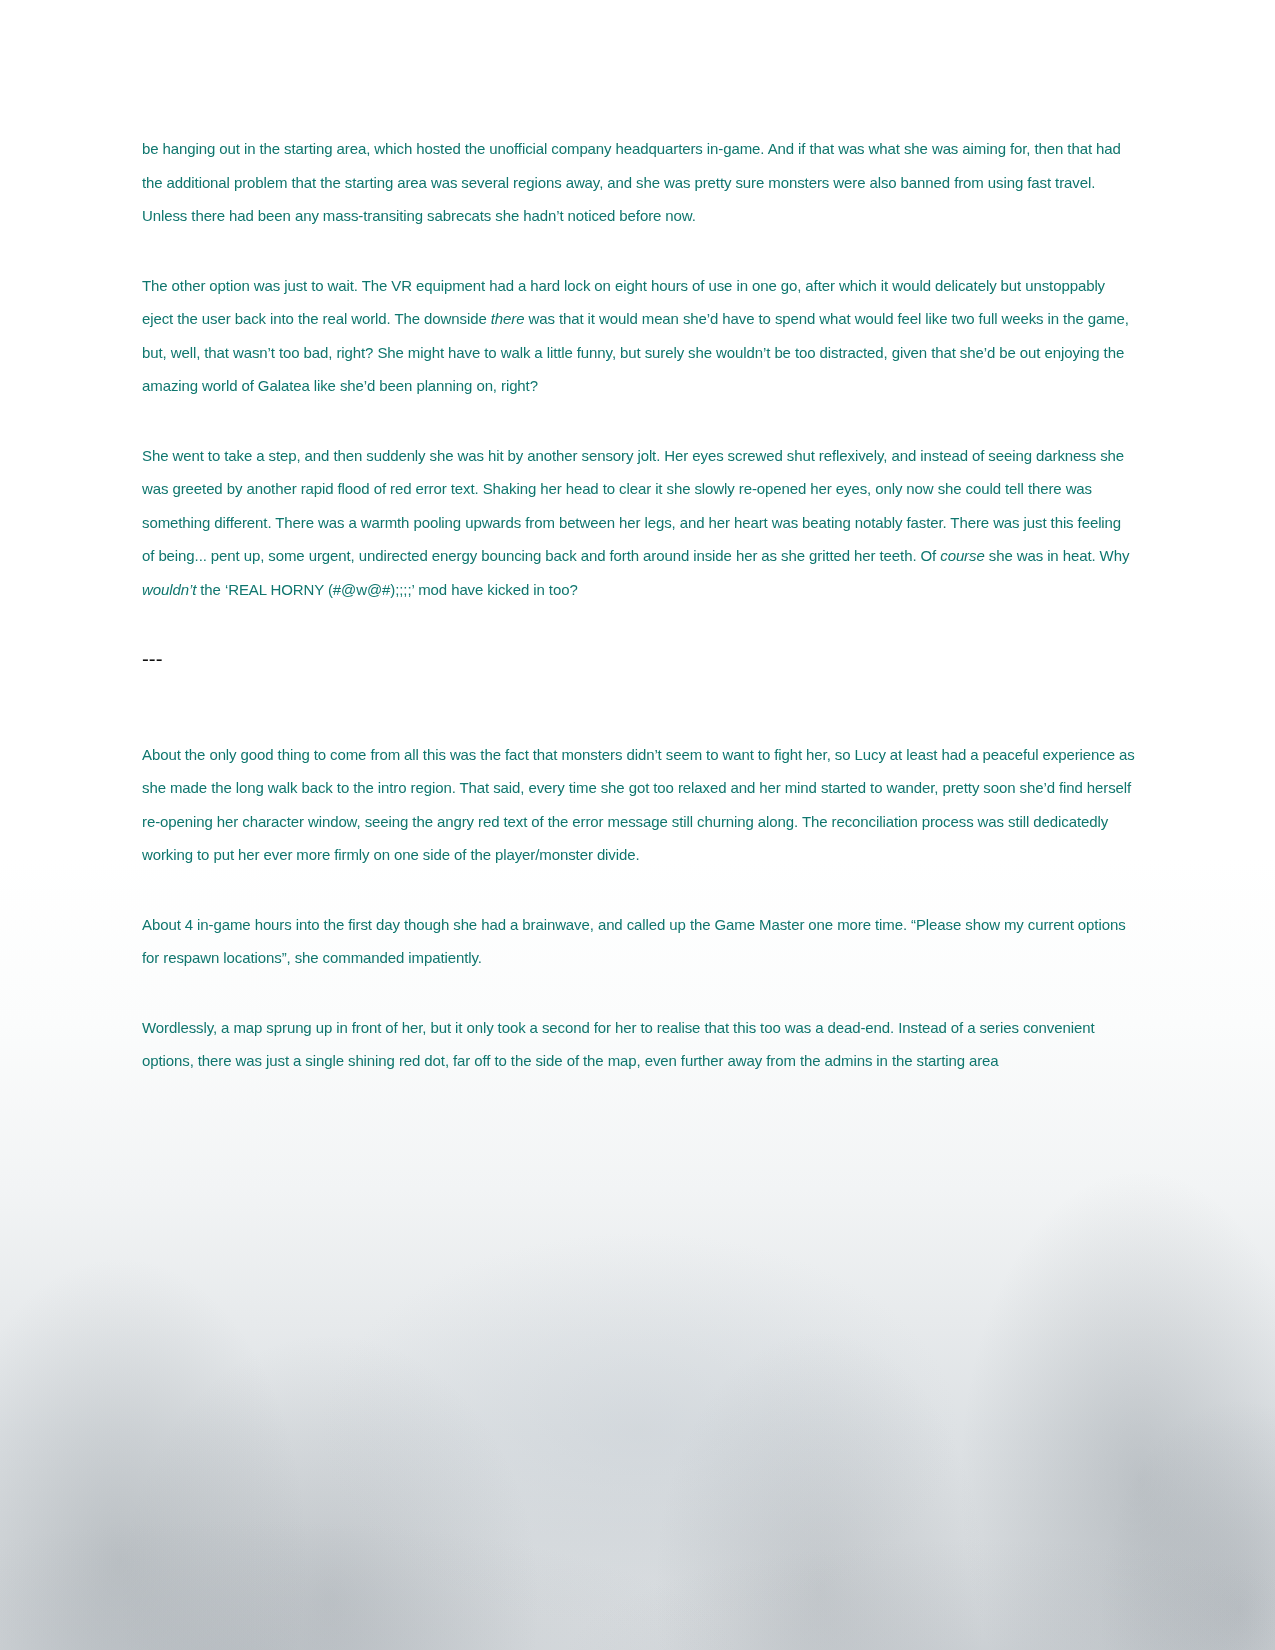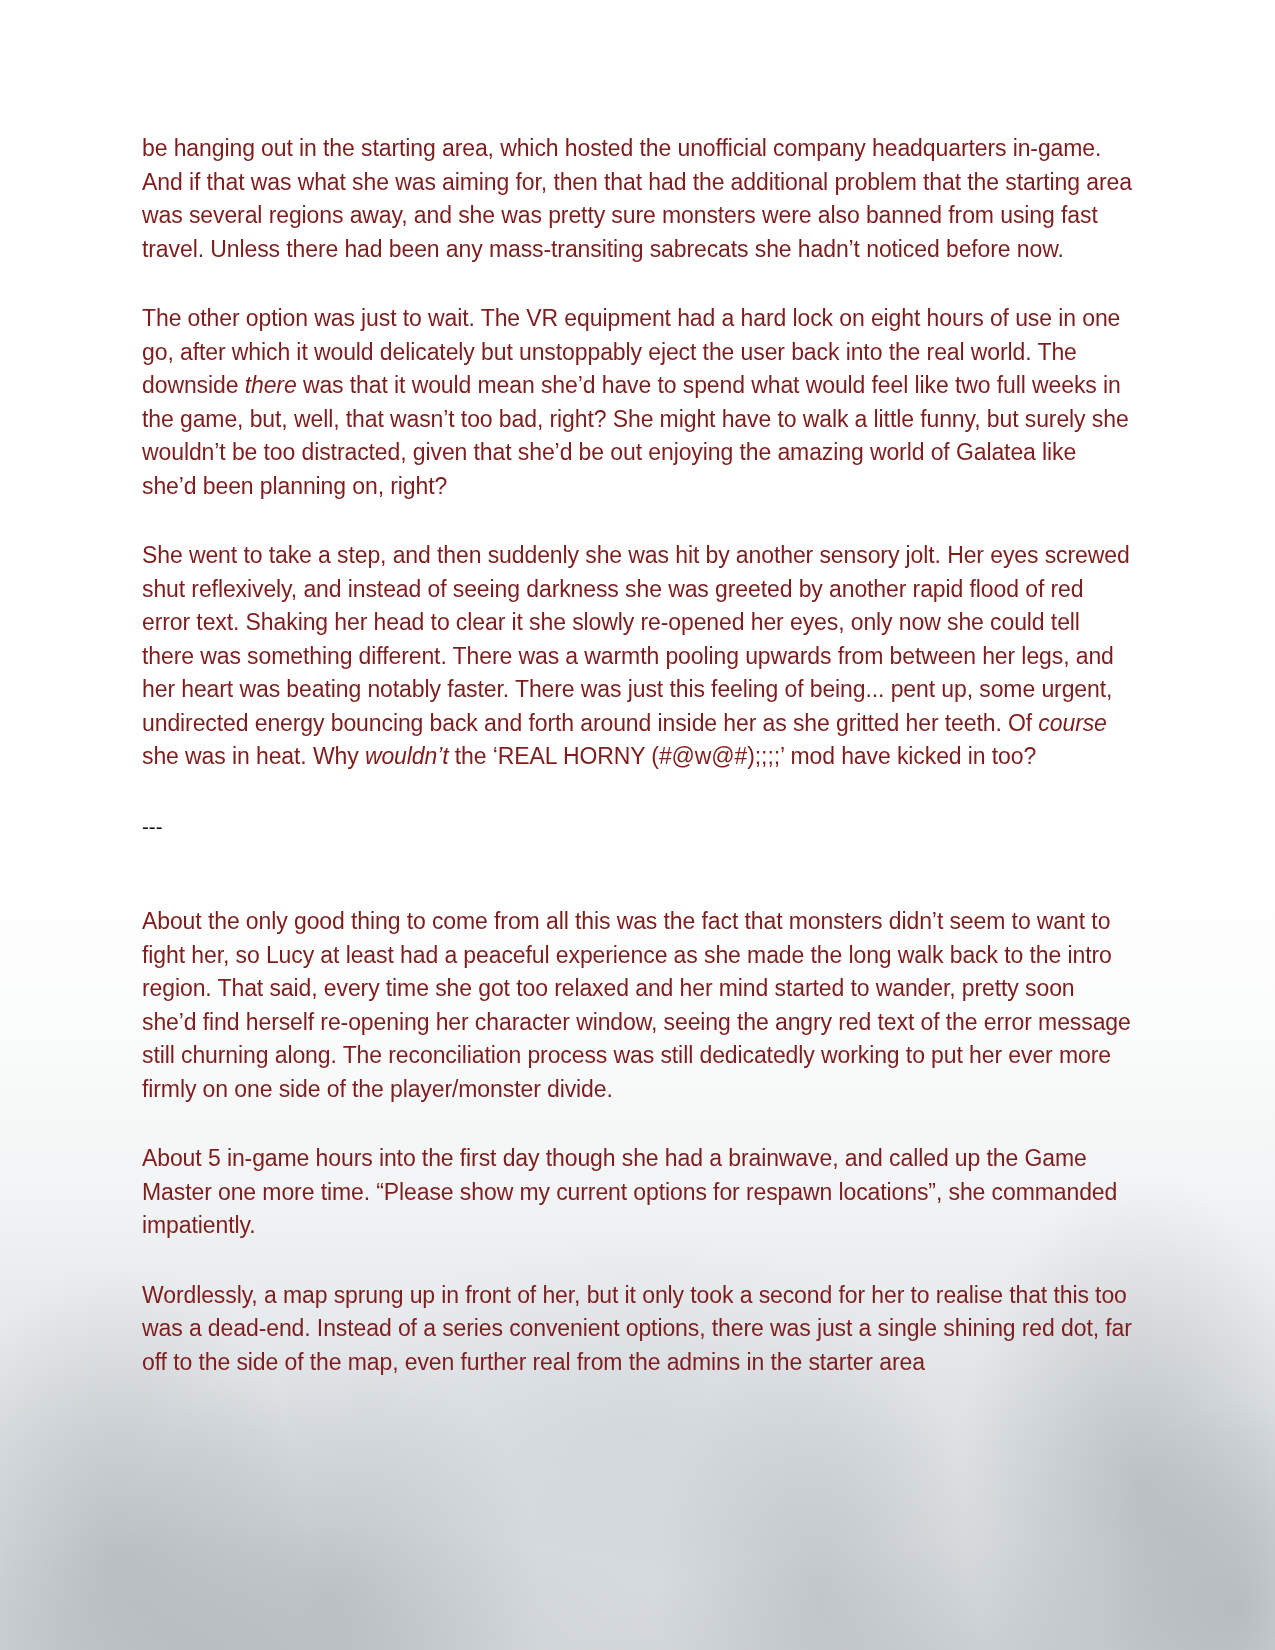--- a/index.html
+++ b/index.html
@@ -52,23 +52,23 @@
   
   #page {
     position: relative;
     z-index: 1;
     padding: 132px 140px 0 142px;
     box-sizing: border-box;
   }
 
   .para {
     margin: 0 0 36px 0;
-    font-size: 23px;
+    font-size: 15px;
     line-height: 33.5px;
-    color: #7f1d1d;
+    color: #0f766e;
     letter-spacing: -0.1px;
     text-align: left;
     white-space: pre-wrap;
   }
   .sep {
     margin: 0 0 48px 0;
     font-size: 20.5px;
     line-height: 33.5px;
     color: #101010;
     letter-spacing: 0px;
@@ -82,16 +82,16 @@
 <div id="backdrop"></div>
 
 <div id="page">
   <div id="blocks">
       <p class="para">be hanging out in the starting area, which hosted the unofficial company headquarters in-game. And if that was what she was aiming for, then that had the additional problem that the starting area was several regions away, and she was pretty sure monsters were also banned from using fast travel. Unless there had been any mass-transiting sabrecats she hadn’t noticed before now.</p>
       <p class="para"><span>The other option was just to wait. The VR equipment had a hard lock on eight hours of use in one go, after which it would delicately but unstoppably eject the user back into the real world. The downside </span><em>there</em><span> was that it would mean she’d have to spend what would feel like two full weeks in the game, but, well, that wasn’t too bad, right? She might have to walk a little funny, but surely she wouldn’t be too distracted, given that she’d be out enjoying the amazing world of Galatea like she’d been planning on, right?</span></p>
       <p class="para"><span>She went to take a step, and then suddenly she was hit by another sensory jolt. Her eyes screwed shut reflexively, and instead of seeing darkness she was greeted by another rapid flood of red error text. Shaking her head to clear it she slowly re-opened her eyes, only now she could tell there was something different. There was a warmth pooling upwards from between her legs, and her heart was beating notably faster. There was just this feeling of being... pent up, some urgent, undirected energy bouncing back and forth around inside her as she gritted her teeth. Of </span><em>course</em><span> she was in heat. Why </span><em>wouldn’t</em><span> the ‘REAL HORNY (#@w@#);;;;’ mod have kicked in too?</span></p>
       <p class="sep">---</p>
       <div class="spacer-gap"></div>
       <p class="para">About the only good thing to come from all this was the fact that monsters didn’t seem to want to fight her, so Lucy at least had a peaceful experience as she made the long walk back to the intro region. That said, every time she got too relaxed and her mind started to wander, pretty soon she’d find herself re-opening her character window, seeing the angry red text of the error message still churning along. The reconciliation process was still dedicatedly working to put her ever more firmly on one side of the player/monster divide.</p>
-      <p class="para">About 5 in-game hours into the first day though she had a brainwave, and called up the Game Master one more time. “Please show my current options for respawn locations”, she commanded impatiently.</p>
-      <p class="para">Wordlessly, a map sprung up in front of her, but it only took a second for her to realise that this too was a dead-end. Instead of a series convenient options, there was just a single shining red dot, far off to the side of the map, even further real from the admins in the starter area</p>
+      <p class="para">About 4 in-game hours into the first day though she had a brainwave, and called up the Game Master one more time. “Please show my current options for respawn locations”, she commanded impatiently.</p>
+      <p class="para">Wordlessly, a map sprung up in front of her, but it only took a second for her to realise that this too was a dead-end. Instead of a series convenient options, there was just a single shining red dot, far off to the side of the map, even further away from the admins in the starting area</p>
     </div>
 </div>
 
 </body></html>

